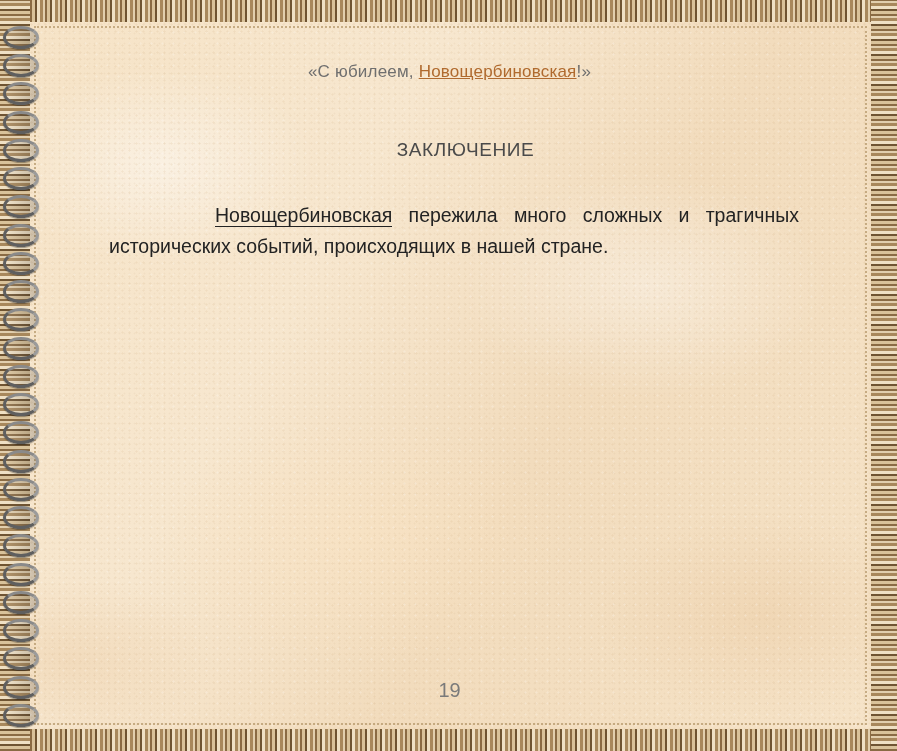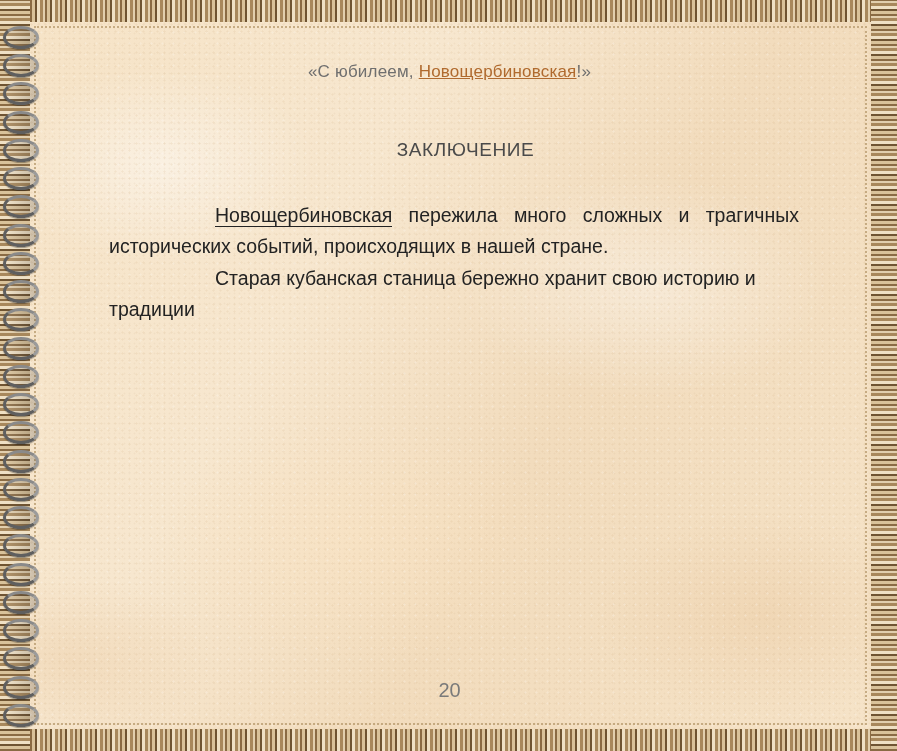--- a/index.html
+++ b/index.html
@@ -228,19 +228,18 @@
   <div id="content">
 
     <div class="slide-subtitle">
       <span>«С юбилеем, </span><span class="link">Новощербиновская</span><span>!»</span>
     </div>
 
     <div class="slide-heading">ЗАКЛЮЧЕНИЕ</div>
 
     <div class="body-block">
       <p><span class="underline-word">Новощербиновская</span><span> пережила много сложных и трагичных исторических событий, происходящих в нашей стране.</span></p>
-      <p class="last"><span>Старая кубанская станица бережно хранит  свою историю и традиции</span></p>
     </div>
 
-    <div class="page-number">20</div>
+    <div class="page-number">19</div>
 
   </div>
 </div>
 
 </body></html>

